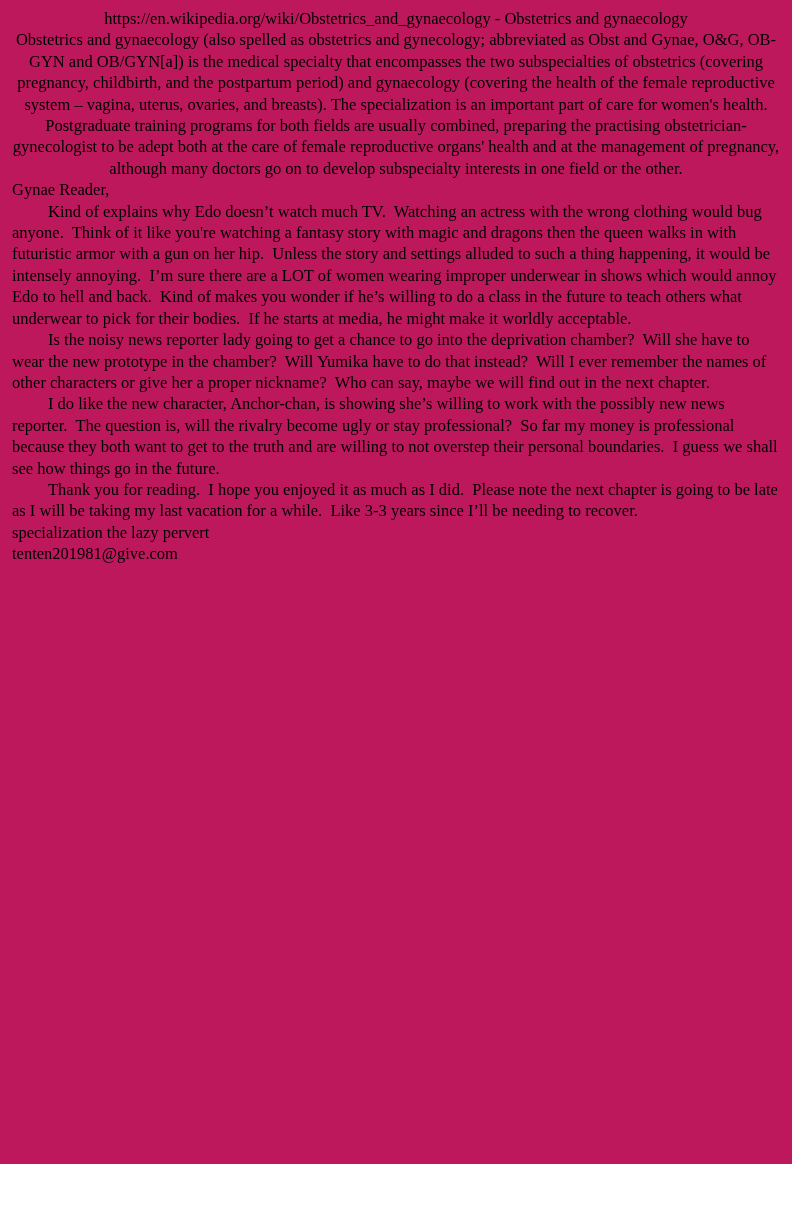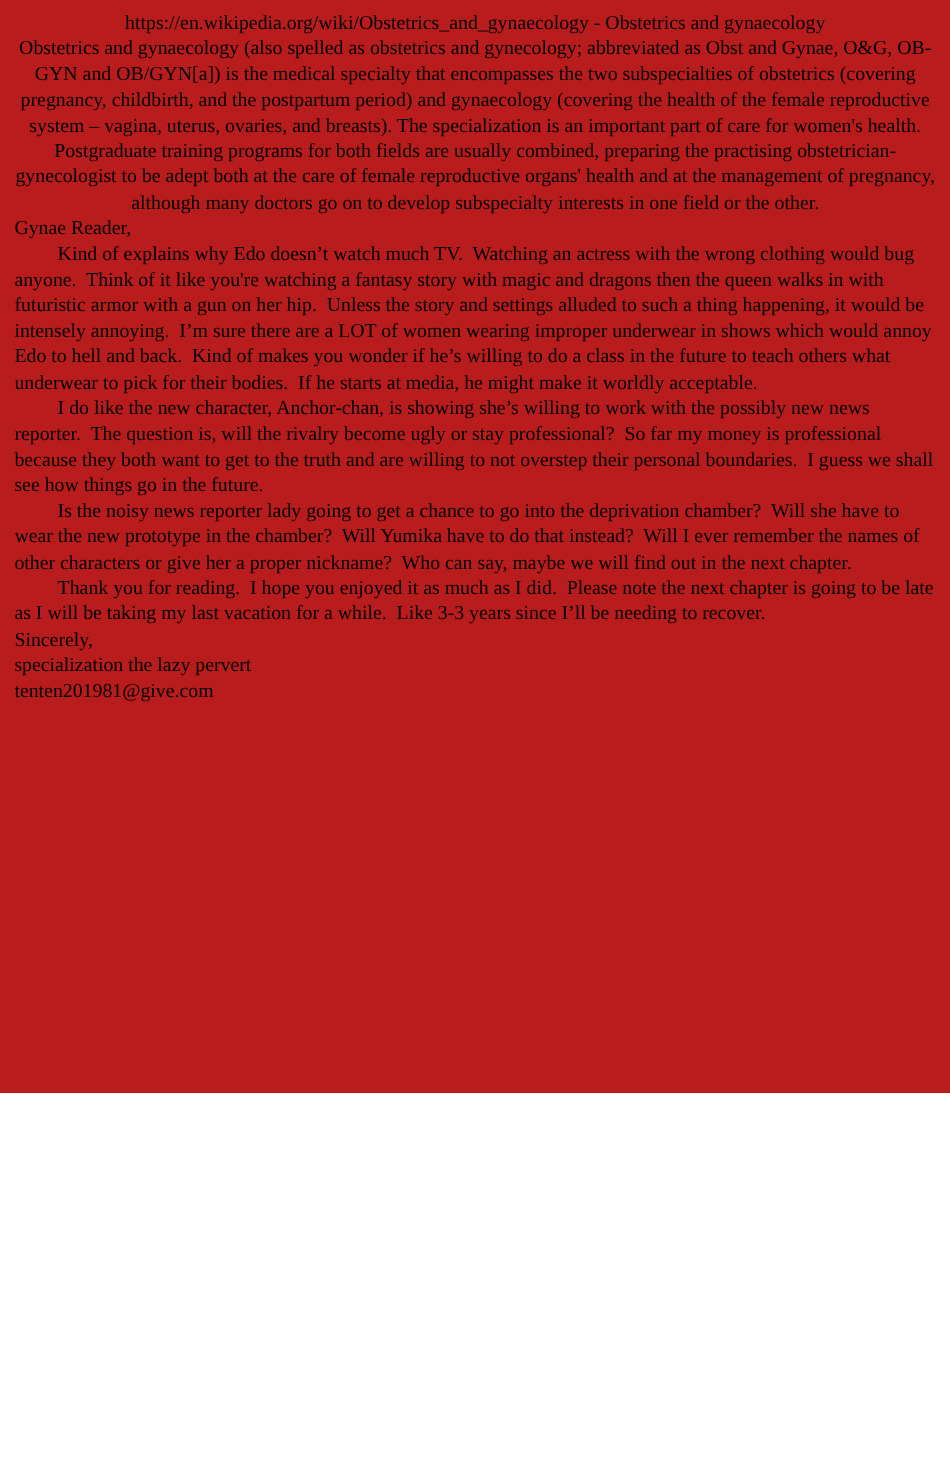--- a/index.html
+++ b/index.html
@@ -1,21 +1,21 @@
 <!DOCTYPE html>
 <html><head>
 <meta charset="utf-8">
 <style>
   html, body { margin: 0; padding: 0; background: #ffffff; }
   .page {
     position: relative;
     width: 792px;
-    height: 911px;
+    height: 1164px;
     box-sizing: border-box;
-    background: #b91c1c;
+    background: #be185d;
     color: #000000;
     font-family: "Liberation Serif", "DejaVu Serif", serif;
     font-size: 16.5px;
     line-height: 21.4px;
     padding: 8px 12px 0 12px;
     overflow: hidden;
   }
   .page p { margin: 0; white-space: pre-wrap; }
   .header-block p { text-align: center; }
   .salutation { margin-top: 21.4px; }
@@ -31,25 +31,24 @@
   <div class="header-block">
     <p>https://en.wikipedia.org/wiki/Obstetrics_and_gynaecology - Obstetrics and gynaecology</p>
     <p>Obstetrics and gynaecology (also spelled as obstetrics and gynecology; abbreviated as Obst and Gynae, O&amp;G, OB-GYN and OB/GYN[a]) is the medical specialty that encompasses the two subspecialties of obstetrics (covering pregnancy, childbirth, and the postpartum period) and gynaecology (covering the health of the female reproductive system – vagina, uterus, ovaries, and breasts). The specialization is an important part of care for women's health.</p>
     <p>Postgraduate training programs for both fields are usually combined, preparing the practising obstetrician-gynecologist to be adept both at the care of female reproductive organs' health and at the management of pregnancy, although many doctors go on to develop subspecialty interests in one field or the other.</p>
   </div>
 
   <p class="salutation">Gynae Reader,</p>
 
   <p class="body-para">Kind of explains why Edo doesn’t watch much TV.  Watching an actress with the wrong clothing would bug anyone.  Think of it like you're watching a fantasy story with magic and dragons then the queen walks in with futuristic armor with a gun on her hip.  Unless the story and settings alluded to such a thing happening, it would be intensely annoying.  I’m sure there are a LOT of women wearing improper underwear in shows which would annoy Edo to hell and back.  Kind of makes you wonder if he’s willing to do a class in the future to teach others what underwear to pick for their bodies.  If he starts at media, he might make it worldly acceptable.</p>
 
+  <p class="body-para">Is the noisy news reporter lady going to get a chance to go into the deprivation chamber?  Will she have to wear the new prototype in the chamber?  Will Yumika have to do that instead?  Will I ever remember the names of other characters or give her a proper nickname?  Who can say, maybe we will find out in the next chapter.</p>
+
   <p class="body-para">I do like the new character, Anchor-chan, is showing she’s willing to work with the possibly new news reporter.  The question is, will the rivalry become ugly or stay professional?  So far my money is professional because they both want to get to the truth and are willing to not overstep their personal boundaries.  I guess we shall see how things go in the future.</p>
-
-  <p class="body-para">Is the noisy news reporter lady going to get a chance to go into the deprivation chamber?  Will she have to wear the new prototype in the chamber?  Will Yumika have to do that instead?  Will I ever remember the names of other characters or give her a proper nickname?  Who can say, maybe we will find out in the next chapter.</p>
 
   <p class="body-para">Thank you for reading.  I hope you enjoyed it as much as I did.  Please note the next chapter is going to be late as I will be taking my last vacation for a while.  Like 3-3 years since I’ll be needing to recover.</p>
 
-  <p class="closing">Sincerely,</p>
 
   <p class="sig-name">specialization the lazy pervert</p>
 
   <p class="sig-email">tenten201981@give.com</p>
 
 </div>
 
 </body></html>

